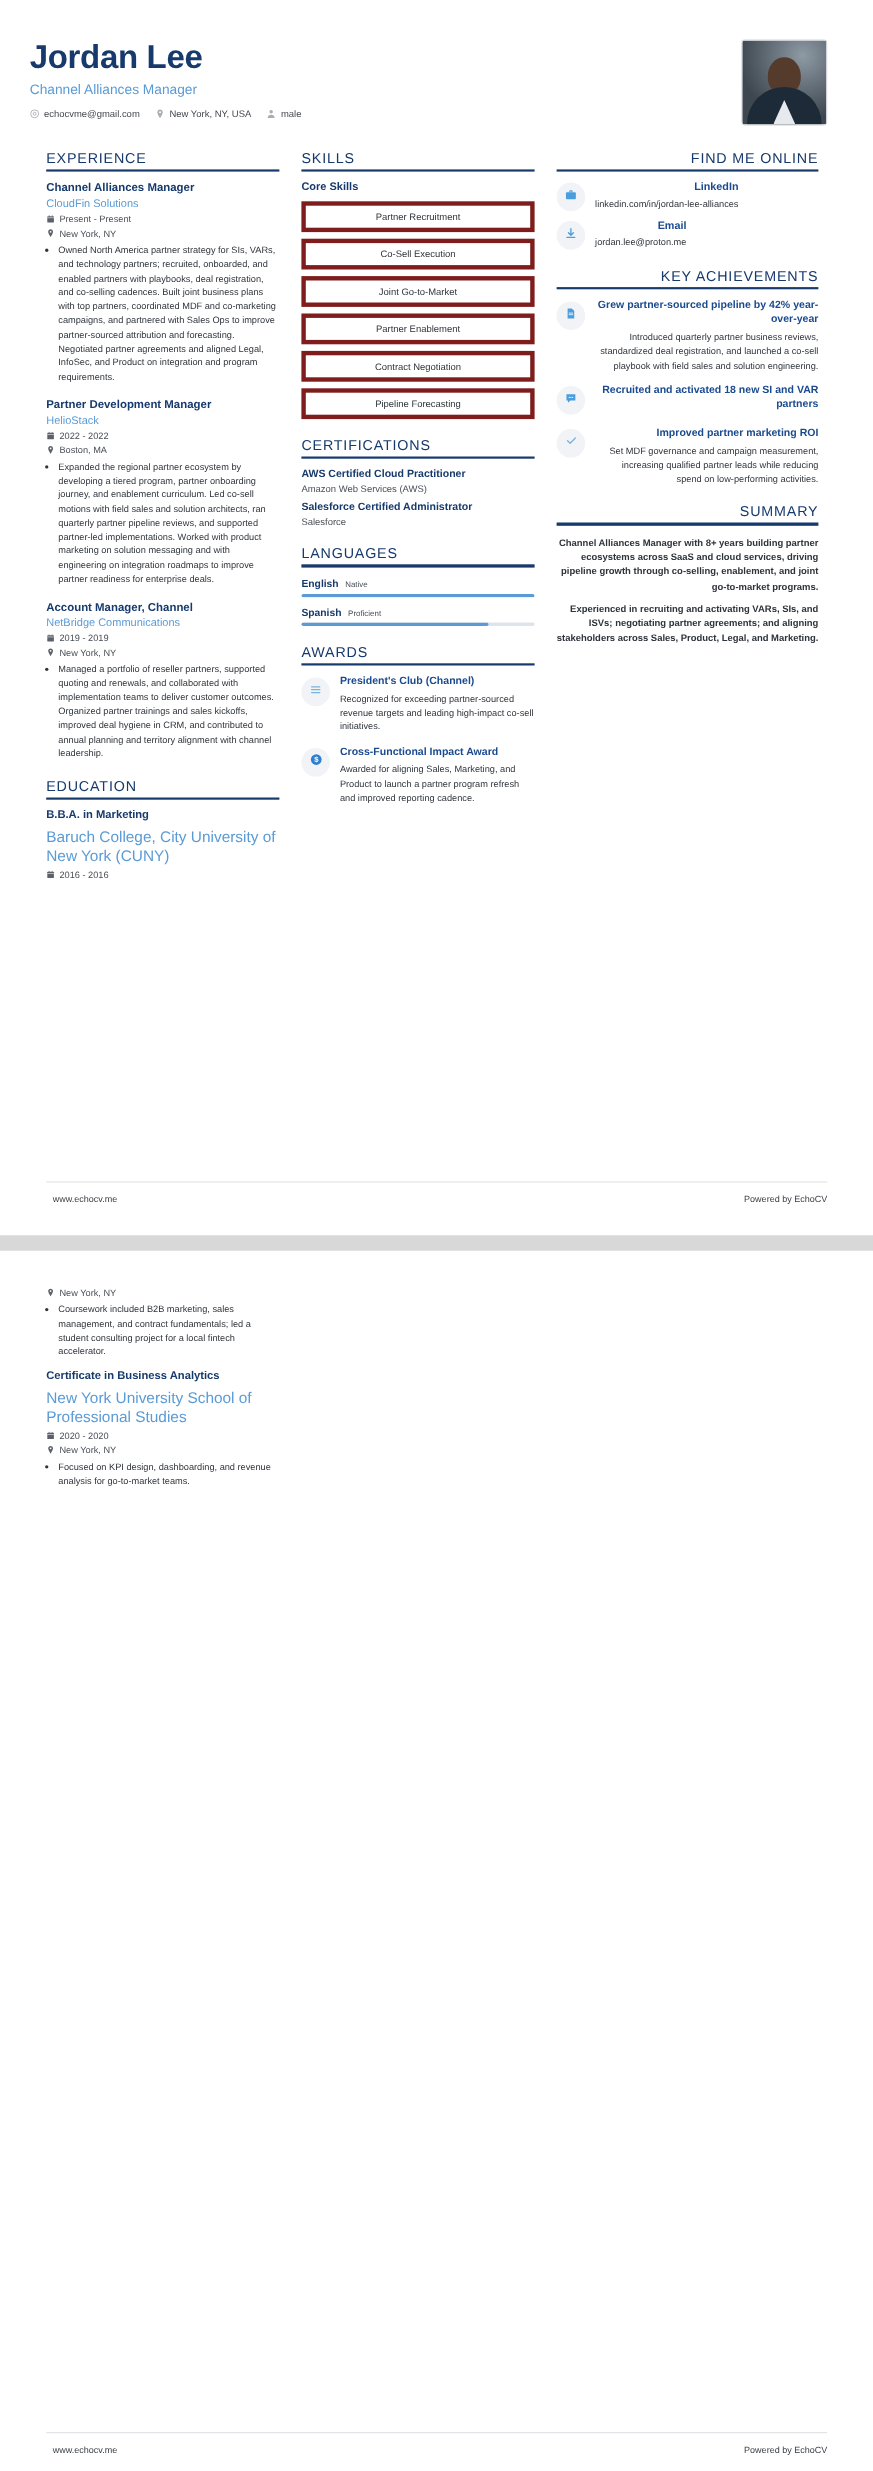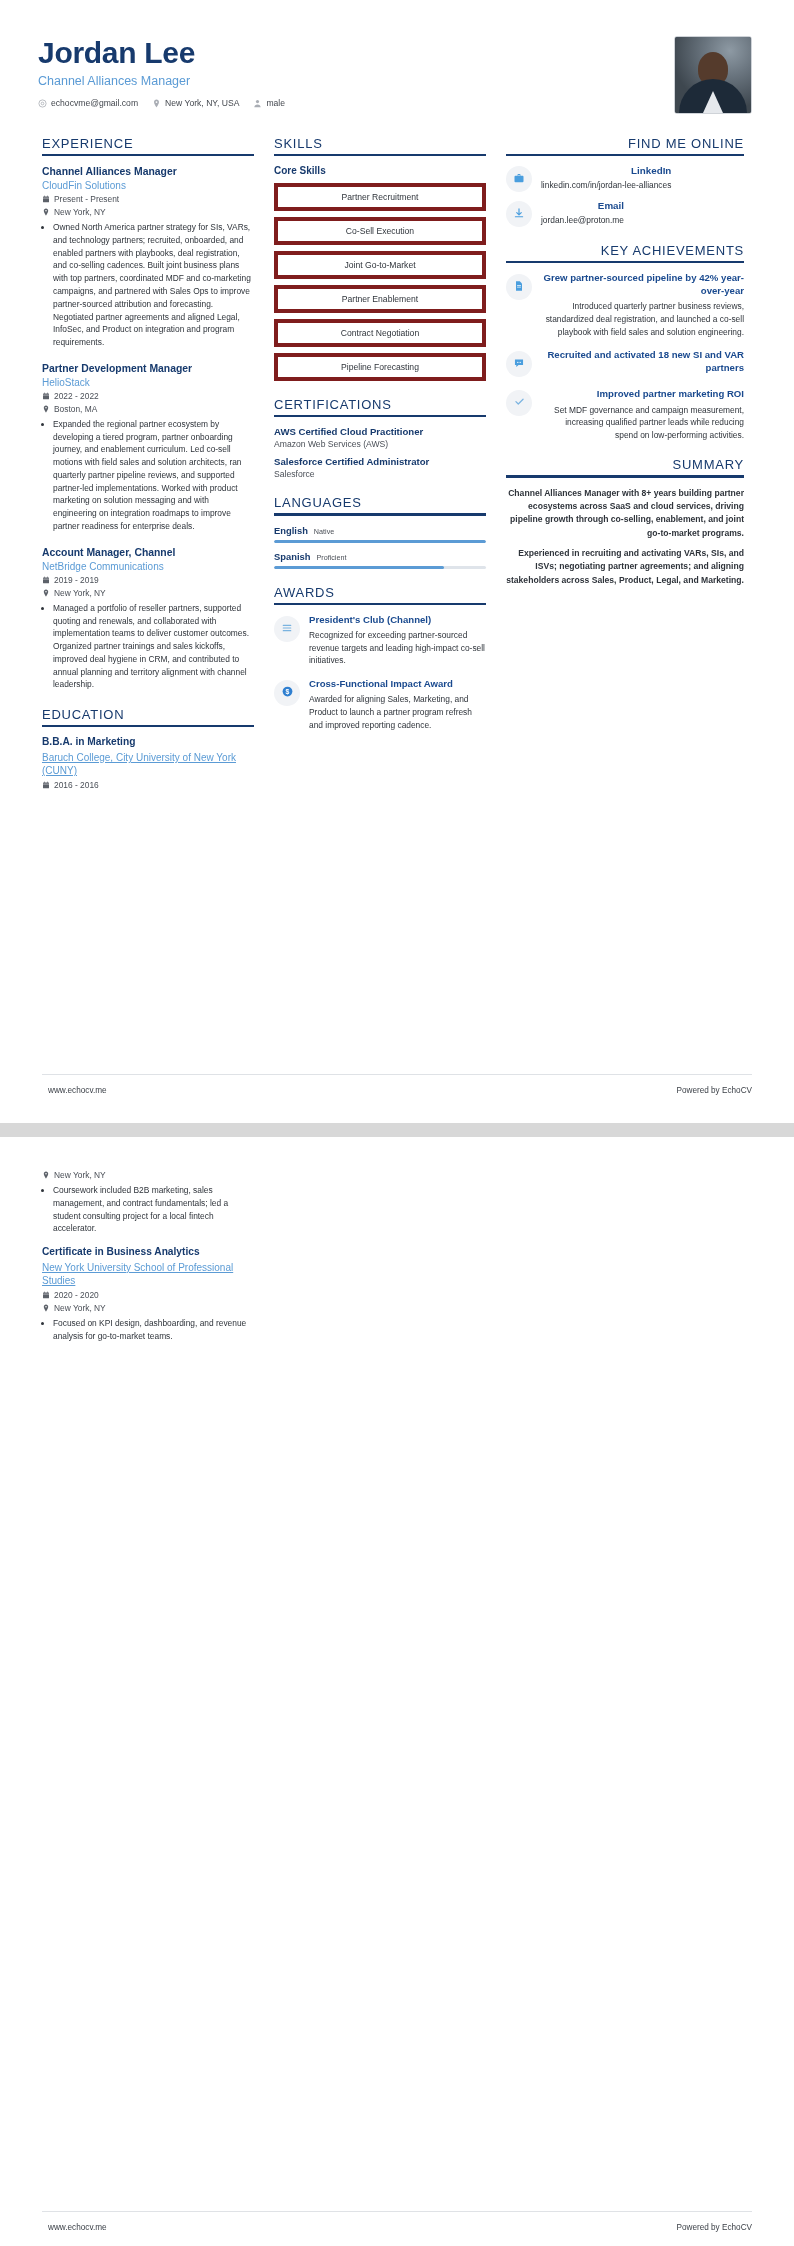--- a/index.html
+++ b/index.html
@@ -17,21 +17,21 @@
     height: 1123px;
     background: #ffffff;
     overflow: hidden;
   }
 
   
   .header {
     display: flex;
     justify-content: space-between;
     align-items: flex-start;
-    padding: 36px 42px 0 38px;
+    padding: 36px 42px 0 27px;
   }
   .name {
     font-size: 30px;
     font-weight: bold;
     color: #173a6d;
     letter-spacing: -0.3px;
     line-height: 1.1;
   }
   .role {
     font-size: 12.5px;
@@ -129,26 +129,25 @@
 
   
   .edu { margin-bottom: 11px; }
   .edu-degree {
     font-size: 10.2px;
     font-weight: bold;
     color: #173a6d;
     line-height: 1.25;
   }
   .edu-school {
-    font-size: 10px;
+    font-size: 14px;
     color: #5b9bd5;
     margin-top: 2px;
     line-height: 1.3;
     font-weight: 500;
-    text-decoration: underline;
   }
 
   
   .skill-group-title {
     font-size: 10px;
     font-weight: 600;
     color: #173a6d;
     margin-bottom: 7px;
   }
   .chip {

